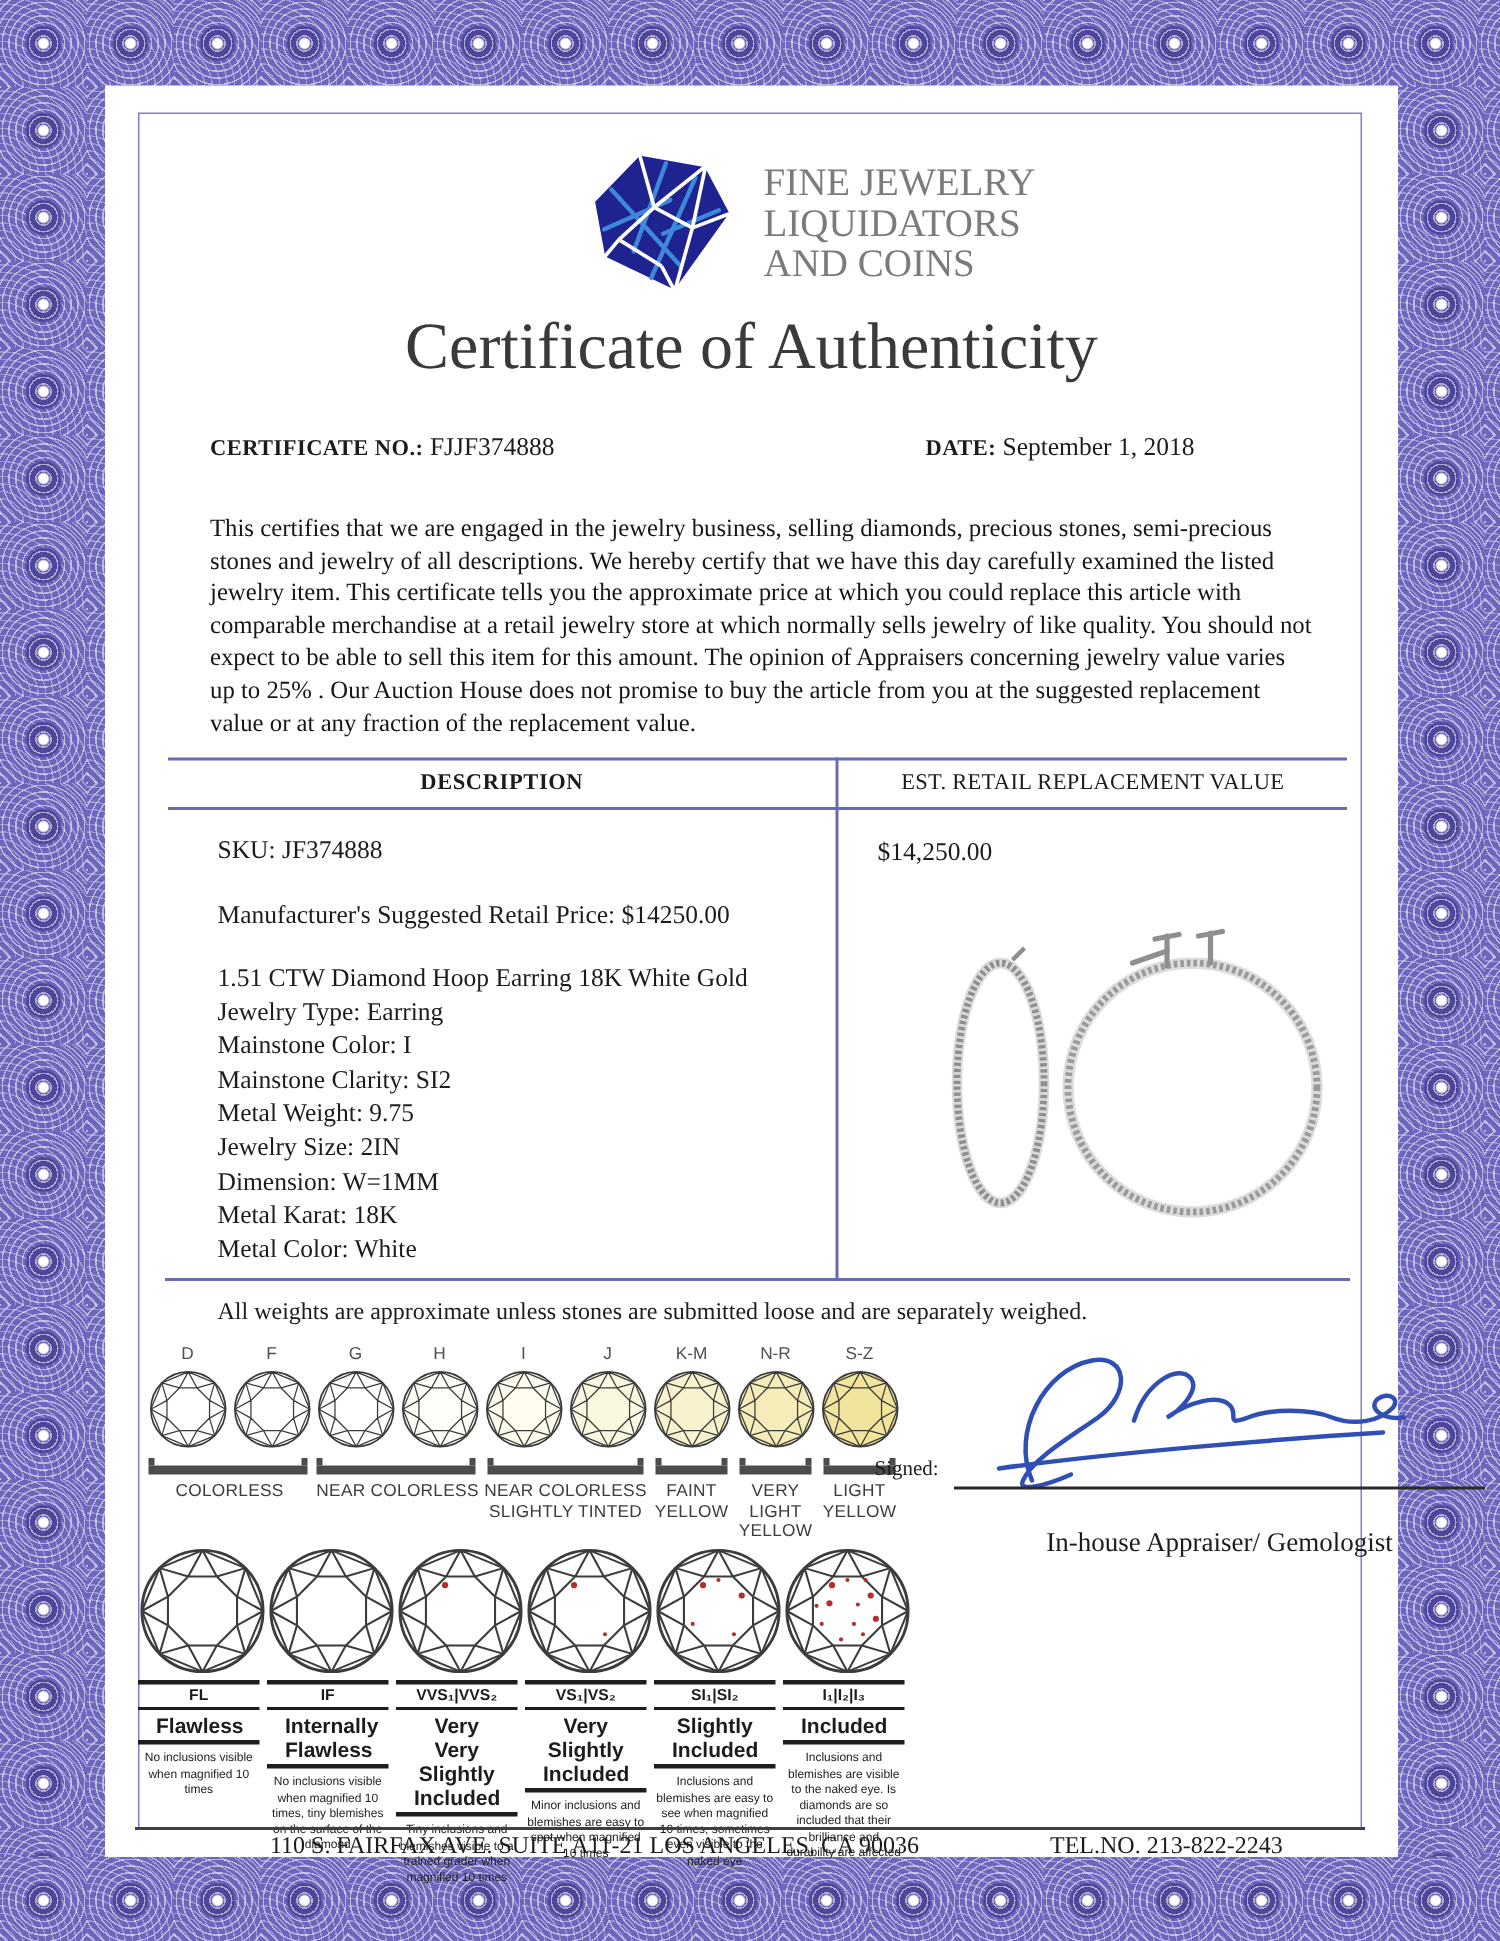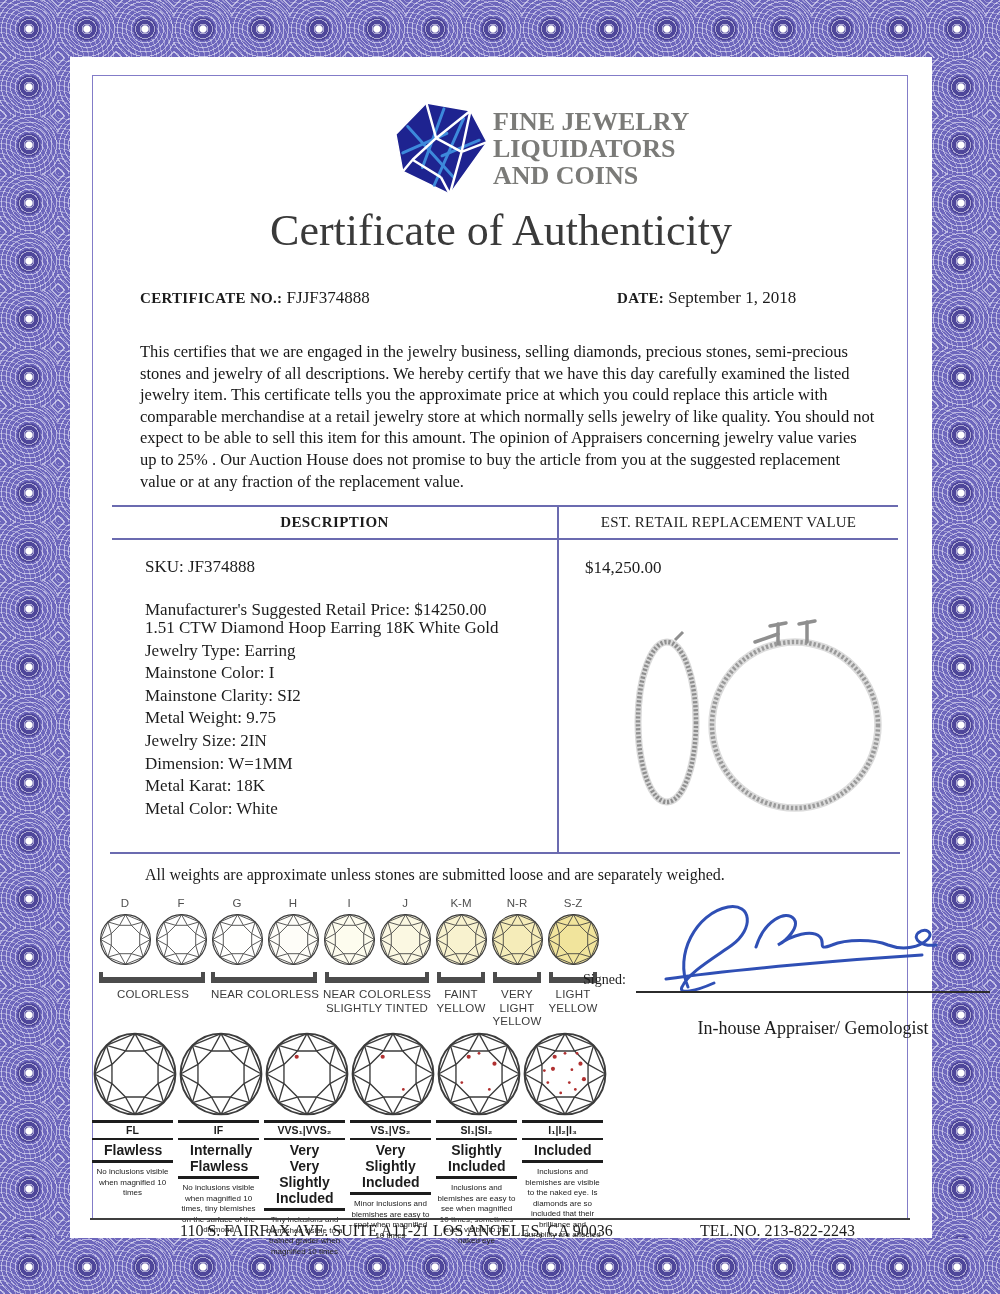--- a/index.html
+++ b/index.html
@@ -16,21 +16,21 @@
   .gb-top{left:0;top:0;right:0;height:58px;}
   .gb-bottom{left:0;bottom:0;right:0;height:56px;}
   .gb-left{left:0;top:0;bottom:0;width:70px;}
   .gb-right{right:0;top:0;bottom:0;width:68px;}
   .content{position:absolute;left:70px;top:57px;right:68px;bottom:56px;background:#ffffff;}
   .inner-rule{position:absolute;left:22px;top:18px;right:24px;bottom:19px;
               border:1.5px solid #837cc8;pointer-events:none;}
   
   .logo{position:absolute;left:323px;top:42px;display:flex;align-items:center;}
   .logo svg{width:98px;height:98px;}
-  .logo-text{margin-left:2px;font-family:"Liberation Serif",serif;font-weight:bold;
+  .logo-text{margin-left:18px;font-family:"Liberation Serif",serif;font-weight:normal;
              color:#7b7b78;font-size:26px;line-height:27px;letter-spacing:0px;}
   .title{position:absolute;left:0;right:0;top:148px;text-align:center;
          font-size:44px;color:#3a3a3a;}
   .cert-row{position:absolute;left:70px;right:60px;top:231px;font-size:17px;}
   .cert-label{font-weight:bold;font-size:15px;letter-spacing:.3px;}
   .cert-no{position:absolute;left:0px;top:0;}
   .cert-date{position:absolute;left:477px;top:0;}
   .intro{position:absolute;left:70px;width:736px;top:284px;font-size:16.5px;line-height:21.6px;
          text-align:left;color:#161616;}
   
@@ -38,21 +38,21 @@
   .tbl-top{left:42px;top:448px;width:786px;height:2px;}
   .tbl-mid{left:42px;top:481px;width:786px;height:2px;}
   .tbl-bot{left:40px;top:795px;width:790px;height:2px;}
   .tbl-vert{left:487px;top:448px;width:2px;height:349px;}
   .tbl-h1{position:absolute;left:42px;width:445px;top:457px;text-align:center;
           font-weight:bold;font-size:15px;letter-spacing:.4px;}
   .tbl-h2{position:absolute;left:489px;width:339px;top:457px;text-align:center;
           font-weight:normal;font-size:15px;letter-spacing:.2px;}
   .sku{position:absolute;left:75px;top:500px;font-size:17px;}
   .msrp{position:absolute;left:75px;top:543px;font-size:17px;}
-  .desc-list{position:absolute;left:75px;top:560px;font-size:17px;line-height:22.6px;}
+  .desc-list{position:absolute;left:75px;top:584px;font-size:17px;line-height:22.6px;}
   .value{position:absolute;left:515px;top:501px;font-size:17px;}
   .earrings{position:absolute;left:525px;top:553px;}
   
   .weights{position:absolute;left:75px;top:809px;font-size:16px;}
   
   .cc{position:absolute;left:27px;top:840px;width:504px;font-family:"Liberation Sans",sans-serif;}
   .cc-letters{display:flex;}
   .cc-letters div{width:56px;text-align:center;font-size:11.5px;color:#4f4f4f;}
   .cc-gems{display:flex;margin-top:4px;}
   .cc-gems .gem{width:56px;height:54px;display:flex;justify-content:center;}

